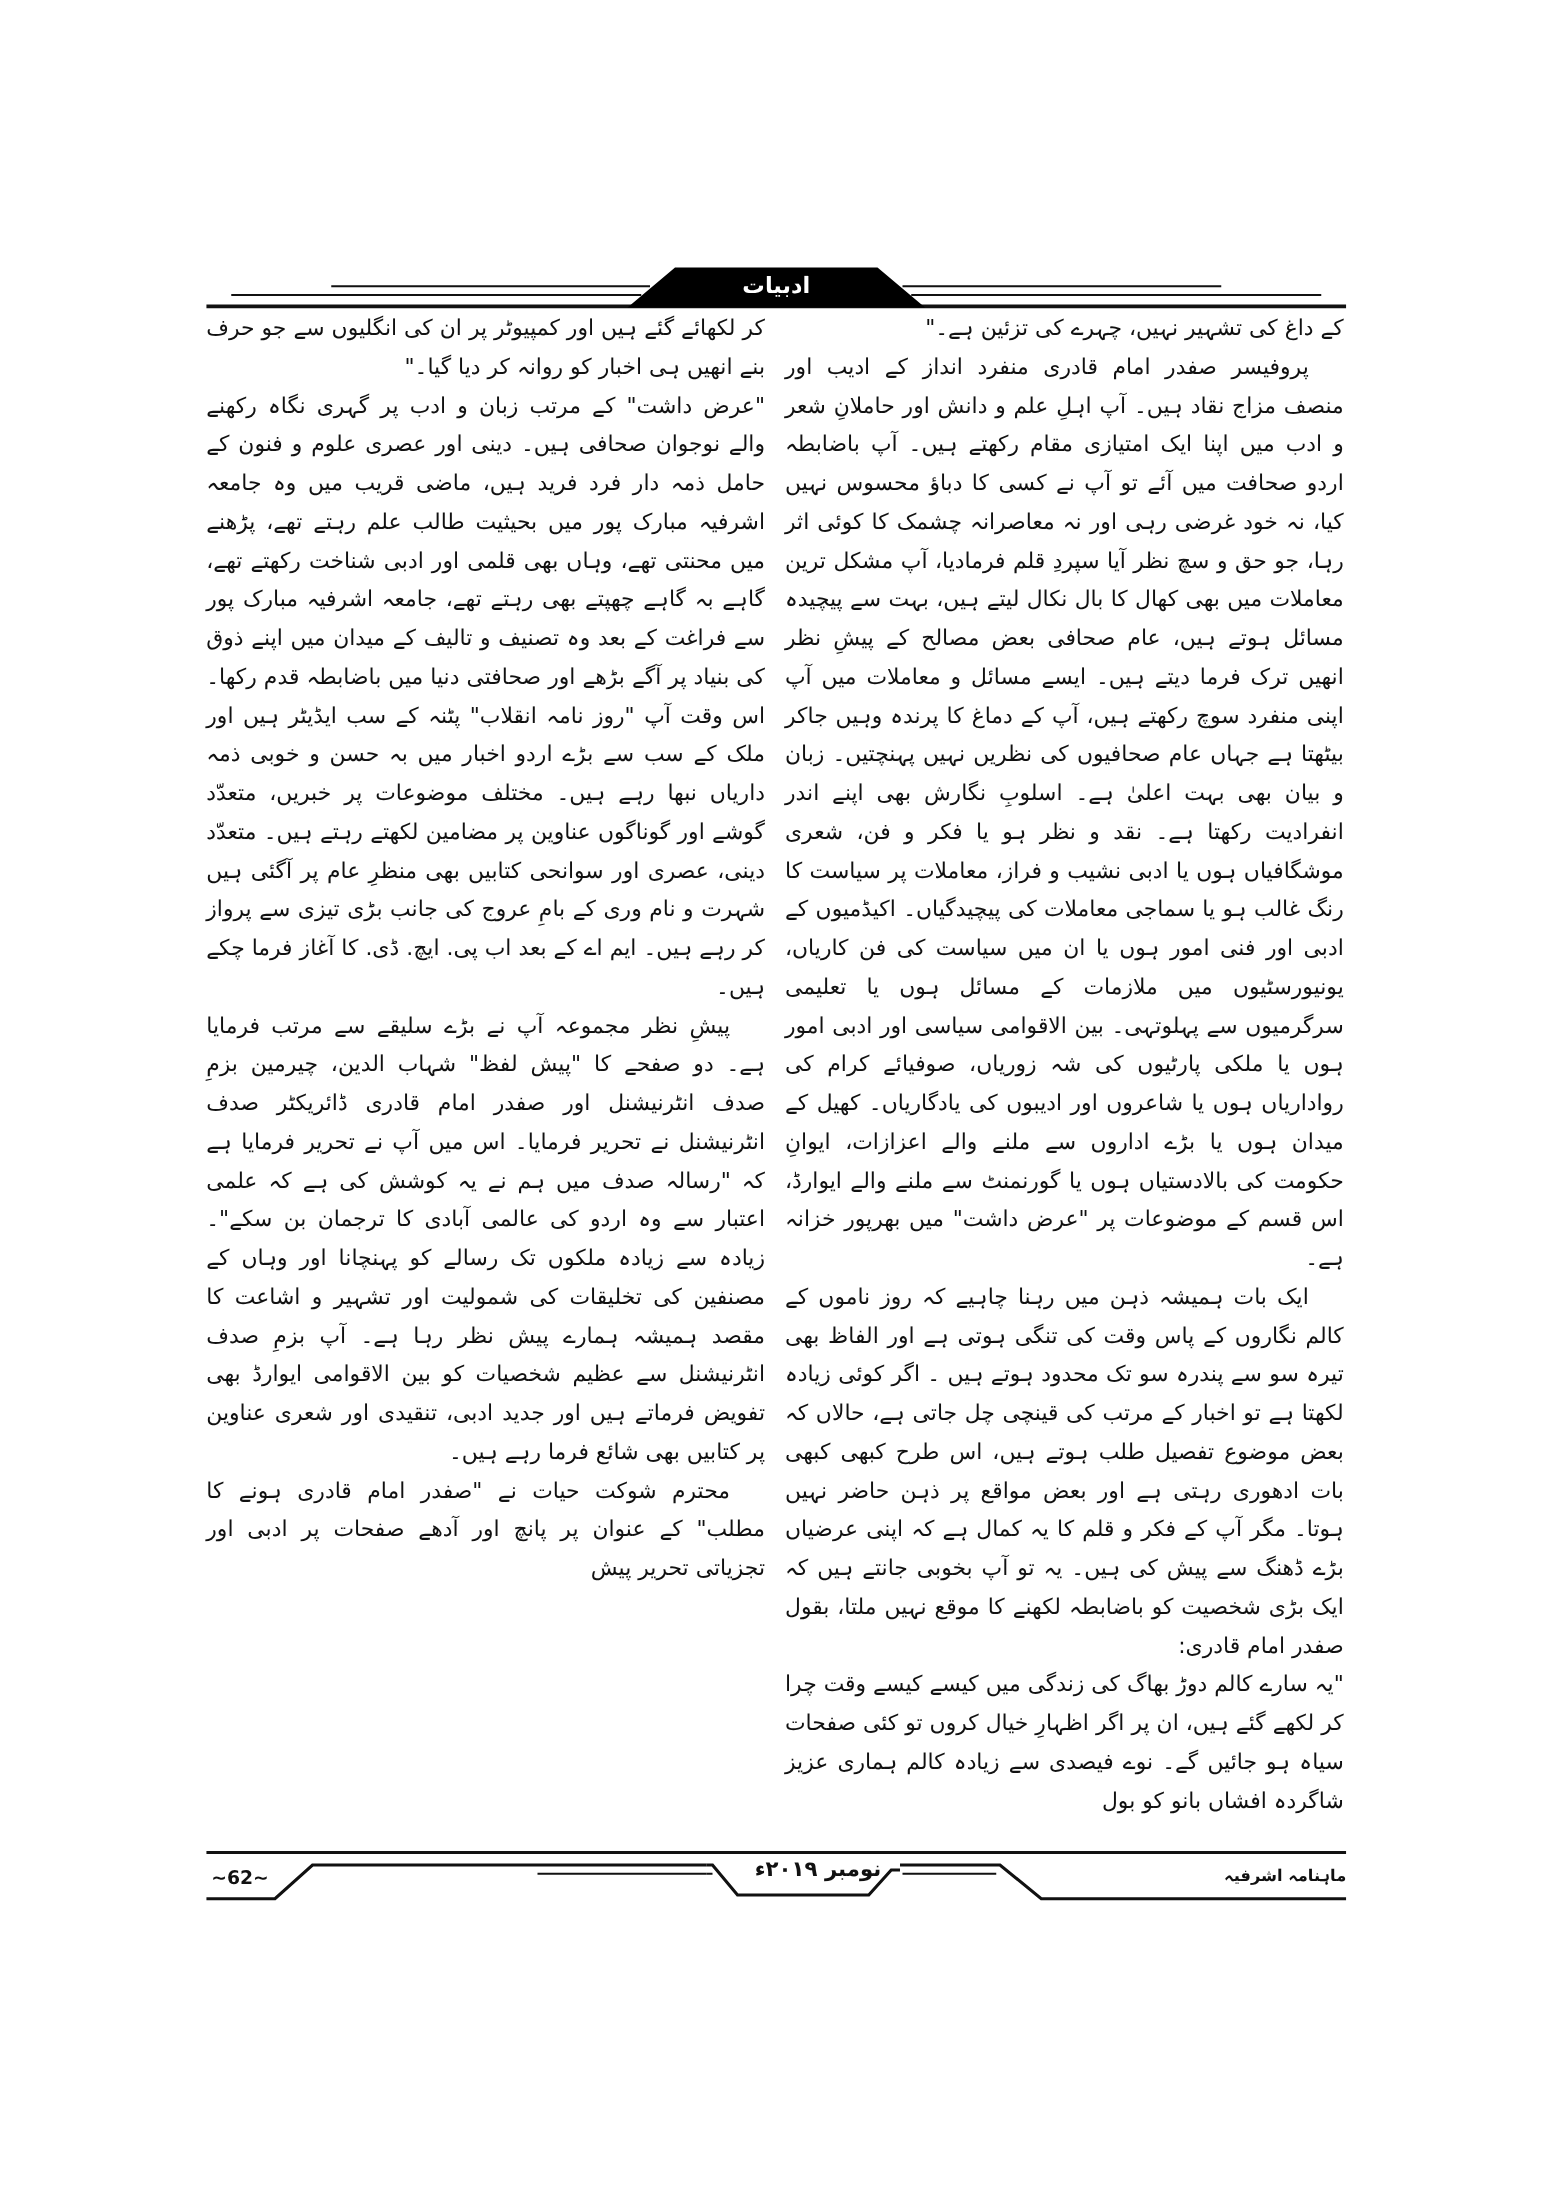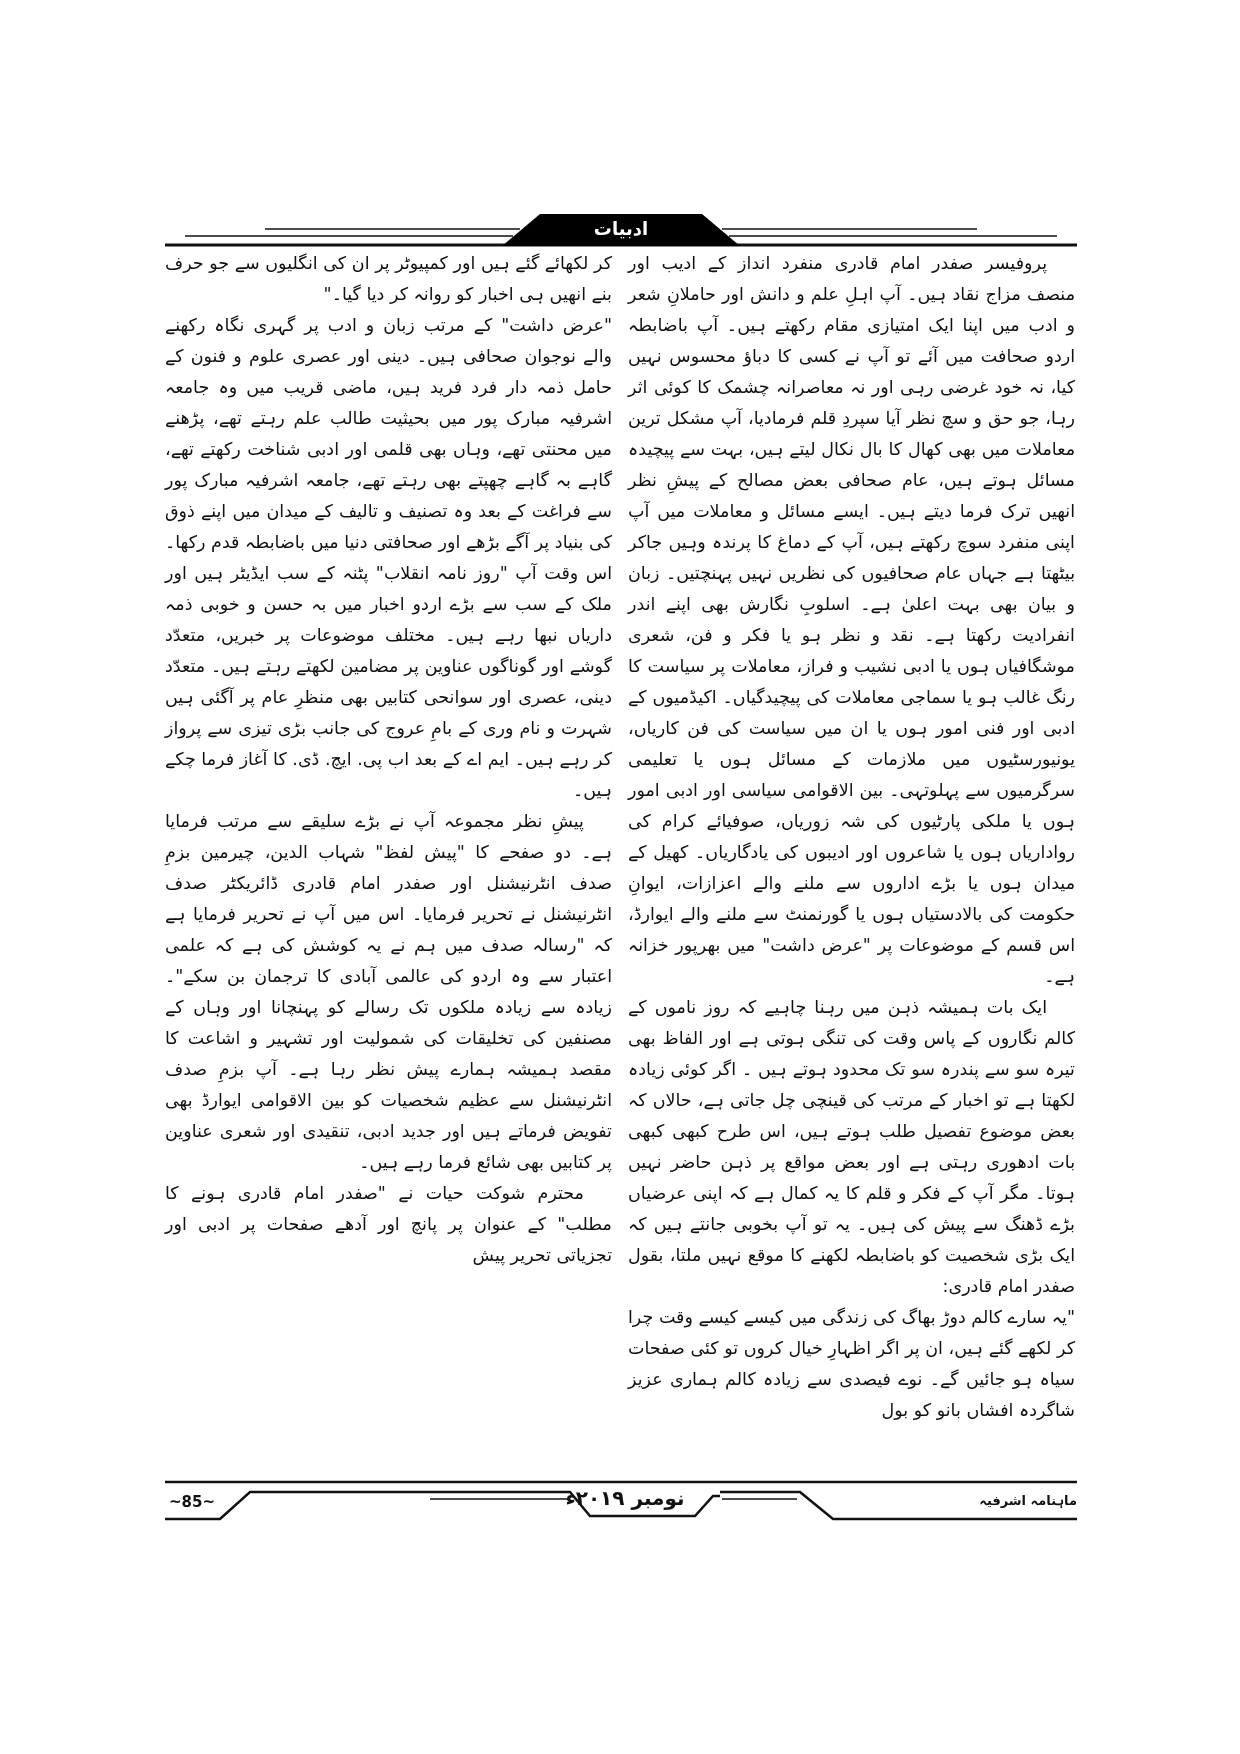--- a/index.html
+++ b/index.html
@@ -15,21 +15,21 @@
   .col { position: absolute; top: 248px; width: 447px; direction: rtl; text-align: justify; text-align-last: right; font-family: "DejaVu Sans", sans-serif; font-size: 17.5px; line-height: 31px; color: #111; }
   .col-right { left: 628px; }
   .col-left { left: 165px; }
   .col p { margin: 0; }
   .col p.indent { text-indent: 28px; }
 
   
   .footer { position: absolute; left: 165px; top: 1476px; width: 912px; height: 60px; }
   .footer svg { position: absolute; left: 0; top: 0; }
   .footer-mag { position: absolute; right: 0; top: 17px; font-size: 13px; font-weight: bold; direction: rtl; }
-  .footer-date { position: absolute; left: 380px; width: 160px; top: 10px; text-align: center; font-size: 20px; font-weight: bold; direction: rtl; }
+  .footer-date { position: absolute; left: 380px; width: 160px; top: 10px; font-size: 17px; font-weight: bold; direction: rtl; }
   .footer-page { position: absolute; left: 4px; top: 17px; font-size: 15px; font-weight: bold; direction: rtl; }
 </style>
 </head>
 <body>
 
 <div class="page">
 
   <div class="header">
     <svg width="912" height="36" viewBox="0 0 912 36">
 
@@ -39,20 +39,21 @@
       <line x1="564" y1="24" x2="892" y2="24" stroke="#111" stroke-width="1.5"></line>
 
       <line x1="0" y1="33" x2="912" y2="33" stroke="#111" stroke-width="3"></line>
 
       <polygon points="375,2 537,2 575,34 337,34" fill="#000"></polygon>
     </svg>
     <div class="header-title">ادبیات</div>
   </div>
 
   <div class="col col-right">
+    <p>کے داغ کی تشہیر نہیں، چہرے کی تزئین ہے۔"</p>
     <p class="indent">پروفیسر صفدر امام قادری منفرد انداز کے ادیب اور منصف مزاج نقاد ہیں۔ آپ اہلِ علم و دانش اور حاملانِ شعر و ادب میں اپنا ایک امتیازی مقام رکھتے ہیں۔ آپ باضابطہ اردو صحافت میں آئے تو آپ نے کسی کا دباؤ محسوس نہیں کیا، نہ خود غرضی رہی اور نہ معاصرانہ چشمک کا کوئی اثر رہا، جو حق و سچ نظر آیا سپردِ قلم فرمادیا، آپ مشکل ترین معاملات میں بھی کھال کا بال نکال لیتے ہیں، بہت سے پیچیدہ مسائل ہوتے ہیں، عام صحافی بعض مصالح کے پیشِ نظر انھیں ترک فرما دیتے ہیں۔ ایسے مسائل و معاملات میں آپ اپنی منفرد سوچ رکھتے ہیں، آپ کے دماغ کا پرندہ وہیں جاکر بیٹھتا ہے جہاں عام صحافیوں کی نظریں نہیں پہنچتیں۔ زبان و بیان بھی بہت اعلیٰ ہے۔ اسلوبِ نگارش بھی اپنے اندر انفرادیت رکھتا ہے۔ نقد و نظر ہو یا فکر و فن، شعری موشگافیاں ہوں یا ادبی نشیب و فراز، معاملات پر سیاست کا رنگ غالب ہو یا سماجی معاملات کی پیچیدگیاں۔ اکیڈمیوں کے ادبی اور فنی امور ہوں یا ان میں سیاست کی فن کاریاں، یونیورسٹیوں میں ملازمات کے مسائل ہوں یا تعلیمی سرگرمیوں سے پہلوتہی۔ بین الاقوامی سیاسی اور ادبی امور ہوں یا ملکی پارٹیوں کی شہ زوریاں، صوفیائے کرام کی رواداریاں ہوں یا شاعروں اور ادیبوں کی یادگاریاں۔ کھیل کے میدان ہوں یا بڑے اداروں سے ملنے والے اعزازات، ایوانِ حکومت کی بالادستیاں ہوں یا گورنمنٹ سے ملنے والے ایوارڈ، اس قسم کے موضوعات پر "عرض داشت" میں بھرپور خزانہ ہے۔</p>
     <p class="indent">ایک بات ہمیشہ ذہن میں رہنا چاہیے کہ روز ناموں کے کالم نگاروں کے پاس وقت کی تنگی ہوتی ہے اور الفاظ بھی تیرہ سو سے پندرہ سو تک محدود ہوتے ہیں ۔ اگر کوئی زیادہ لکھتا ہے تو اخبار کے مرتب کی قینچی چل جاتی ہے، حالاں کہ بعض موضوع تفصیل طلب ہوتے ہیں، اس طرح کبھی کبھی بات ادھوری رہتی ہے اور بعض مواقع پر ذہن حاضر نہیں ہوتا۔ مگر آپ کے فکر و قلم کا یہ کمال ہے کہ اپنی عرضیاں بڑے ڈھنگ سے پیش کی ہیں۔ یہ تو آپ بخوبی جانتے ہیں کہ ایک بڑی شخصیت کو باضابطہ لکھنے کا موقع نہیں ملتا، بقول صفدر امام قادری:</p>
     <p>"یہ سارے کالم دوڑ بھاگ کی زندگی میں کیسے کیسے وقت چرا کر لکھے گئے ہیں، ان پر اگر اظہارِ خیال کروں تو کئی صفحات سیاہ ہو جائیں گے۔ نوے فیصدی سے زیادہ کالم ہماری عزیز شاگردہ افشاں بانو کو بول</p>
   </div>
 
   <div class="col col-left">
     <p>کر لکھائے گئے ہیں اور کمپیوٹر پر ان کی انگلیوں سے جو حرف بنے انھیں ہی اخبار کو روانہ کر دیا گیا۔"</p>
     <p>"عرض داشت" کے مرتب زبان و ادب پر گہری نگاہ رکھنے والے نوجوان صحافی ہیں۔ دینی اور عصری علوم و فنون کے حامل ذمہ دار فرد فرید ہیں، ماضی قریب میں وہ جامعہ اشرفیہ مبارک پور میں بحیثیت طالب علم رہتے تھے، پڑھنے میں محنتی تھے، وہاں بھی قلمی اور ادبی شناخت رکھتے تھے، گاہے بہ گاہے چھپتے بھی رہتے تھے، جامعہ اشرفیہ مبارک پور سے فراغت کے بعد وہ تصنیف و تالیف کے میدان میں اپنے ذوق کی بنیاد پر آگے بڑھے اور صحافتی دنیا میں باضابطہ قدم رکھا۔ اس وقت آپ "روز نامہ انقلاب" پٹنہ کے سب ایڈیٹر ہیں اور ملک کے سب سے بڑے اردو اخبار میں بہ حسن و خوبی ذمہ داریاں نبھا رہے ہیں۔ مختلف موضوعات پر خبریں، متعدّد گوشے اور گوناگوں عناوین پر مضامین لکھتے رہتے ہیں۔ متعدّد دینی، عصری اور سوانحی کتابیں بھی منظرِ عام پر آگئی ہیں شہرت و نام وری کے بامِ عروج کی جانب بڑی تیزی سے پرواز کر رہے ہیں۔ ایم اے کے بعد اب پی. ایچ. ڈی. کا آغاز فرما چکے ہیں۔</p>
     <p class="indent">پیشِ نظر مجموعہ آپ نے بڑے سلیقے سے مرتب فرمایا ہے۔ دو صفحے کا "پیش لفظ" شہاب الدین، چیرمین بزمِ صدف انٹرنیشنل اور صفدر امام قادری ڈائریکٹر صدف انٹرنیشنل نے تحریر فرمایا۔ اس میں آپ نے تحریر فرمایا ہے کہ "رسالہ صدف میں ہم نے یہ کوشش کی ہے کہ علمی اعتبار سے وہ اردو کی عالمی آبادی کا ترجمان بن سکے"۔ زیادہ سے زیادہ ملکوں تک رسالے کو پہنچانا اور وہاں کے مصنفین کی تخلیقات کی شمولیت اور تشہیر و اشاعت کا مقصد ہمیشہ ہمارے پیش نظر رہا ہے۔ آپ بزمِ صدف انٹرنیشنل سے عظیم شخصیات کو بین الاقوامی ایوارڈ بھی تفویض فرماتے ہیں اور جدید ادبی، تنقیدی اور شعری عناوین پر کتابیں بھی شائع فرما رہے ہیں۔</p>
     <p class="indent">محترم شوکت حیات نے "صفدر امام قادری ہونے کا مطلب" کے عنوان پر پانچ اور آدھے صفحات پر ادبی اور تجزیاتی تحریر پیش</p>
@@ -67,16 +68,16 @@
       <line x1="265" y1="23" x2="400" y2="23" stroke="#111" stroke-width="1.5"></line>
 
       <polyline points="400,16 405,16 425,40 530,40 548,20 555,20" fill="none" stroke="#111" stroke-width="2.5"></polyline>
       <line x1="400" y1="23" x2="405" y2="23" stroke="#111" stroke-width="1.5"></line>
 
       <polyline points="555,16 635,16 668,43 912,43" fill="none" stroke="#111" stroke-width="2.5"></polyline>
       <line x1="557" y1="23" x2="632" y2="23" stroke="#111" stroke-width="1.5"></line>
     </svg>
     <div class="footer-mag">ماہنامہ اشرفیہ</div>
     <div class="footer-date">نومبر ۲۰۱۹ء</div>
-    <div class="footer-page">~85~</div>
+    <div class="footer-page">~62~</div>
   </div>
 
 </div>
 
 </body></html>

